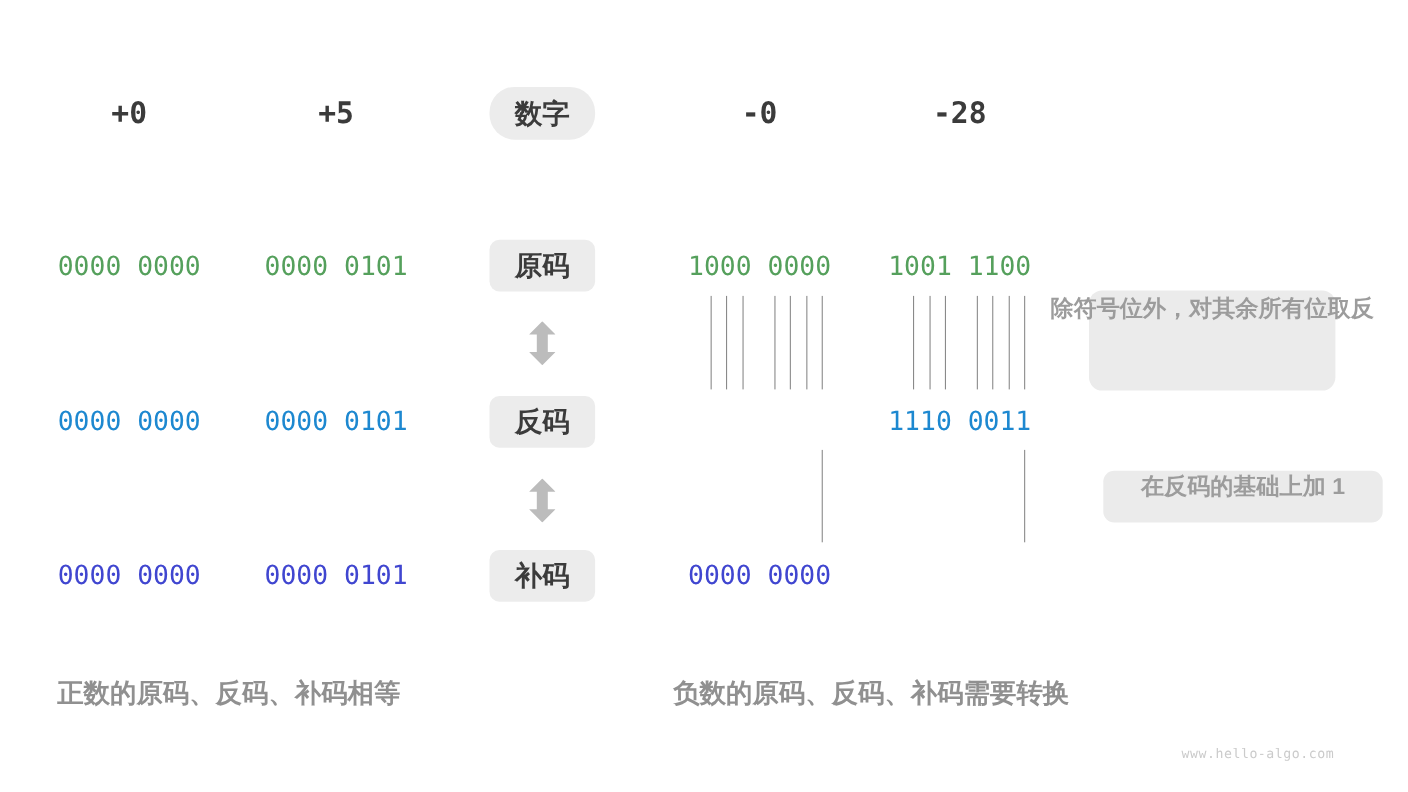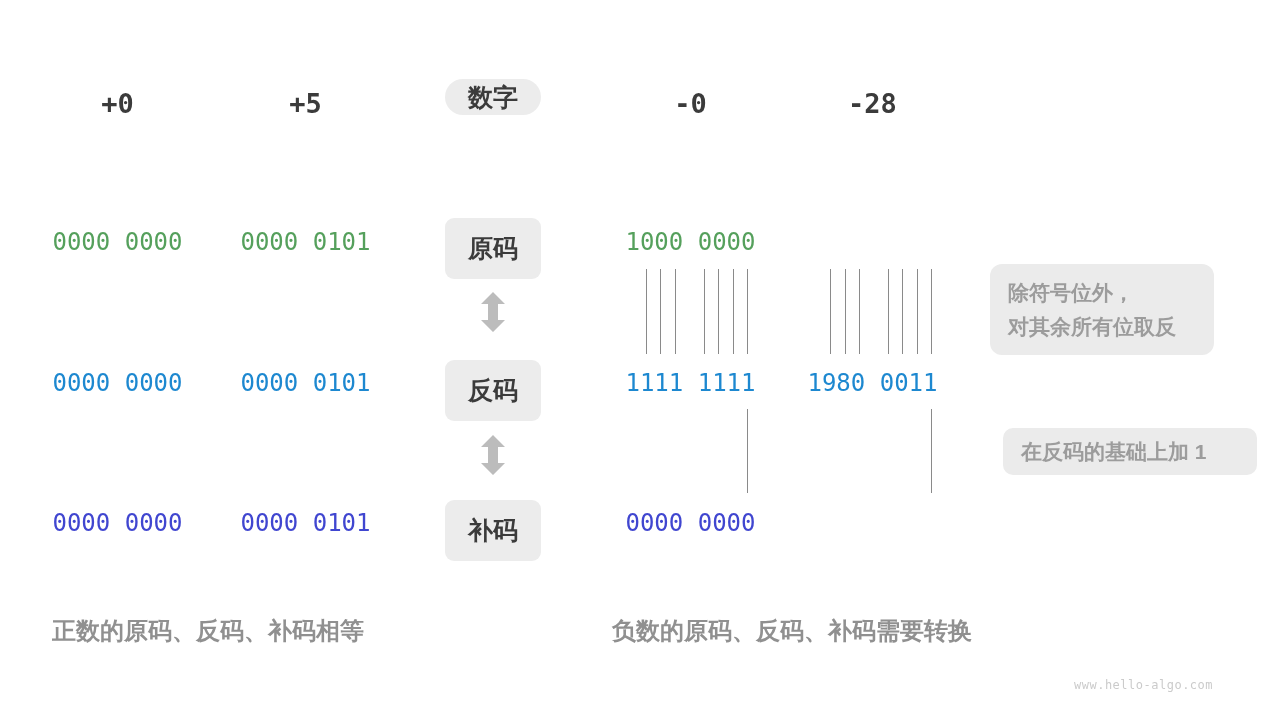--- a/index.html
+++ b/index.html
@@ -15,36 +15,36 @@
           font-size:27px;color:#3b3b3b;line-height:32px;}
 
   
   .bin{position:absolute;width:155px;text-align:center;
        font-family:"DejaVu Sans Mono", monospace;font-weight:500;
        font-size:24px;line-height:30px;white-space:pre;}
   .r-orig{top:227px;} .r-ones{top:368px;} .r-twos{top:508px;}
   .green{color:#55a05c;} .azure{color:#1d88d0;} .indigo{color:#4046d0;}
 
   
-  .badge{position:absolute;left:445px;width:96px;height:61px;background:#ececec;
+  .badge{position:absolute;left:445px;width:96px;height:47px;background:#ececec;
          border-radius:9px;display:flex;align-items:center;justify-content:center;
          font-weight:bold;font-size:25px;color:#3b3b3b;}
-  .badge-num{top:79px;height:36px;border-radius:23px;}
+  .badge-num{top:79px;height:48px;border-radius:23px;}
   .badge-orig{top:218px;} .badge-ones{top:360px;} .badge-twos{top:500px;}
 
   
   .vline{position:absolute;width:1px;background:#8a8a8a;}
 
   
   .updown{position:absolute;left:481px;width:24px;height:40px;}
   .updown polygon{fill:#bcbcbc;}
 
   
   .note{position:absolute;background:#ebebeb;border-radius:12px;color:#9c9c9c;
-        font-weight:bold;font-size:21px;display:flex;flex-direction:column;
+        font-weight:bold;font-size:21px;display:flex;flex-direction:row;
         justify-content:center;padding:0 18px;box-sizing:border-box;white-space:pre;}
   .note1{left:990px;top:264px;width:224px;height:91px;line-height:34px;}
   .note2{left:990px;top:428px;width:254px;height:47px;border-radius:10px;margin-left:13px;}
 
   
   .caption{position:absolute;top:616px;font-size:24px;font-weight:bold;
            color:#909090;line-height:30px;}
   .cap-pos{left:52px;} .cap-neg{left:612px;}
 
   
@@ -64,20 +64,21 @@
   </div>
   <div class="numlab c3">-0</div>
   <div class="numlab c4">-28</div>
 
   <div class="bin green r-orig c1">0000 0000</div>
   <div class="bin green r-orig c2">0000 0101</div>
   <div class="badge badge-orig green">
     <span>原码</span>
   </div>
   <div class="bin green r-orig c3">1000 0000</div>
+  <div class="bin green r-orig c4">1001 1100</div>
 
   <div class="vline" style="left:646px;top:269px;height:85px;"></div>
   <div class="vline" style="left:660px;top:269px;height:85px;"></div>
   <div class="vline" style="left:675px;top:269px;height:85px;"></div>
   <div class="vline" style="left:704px;top:269px;height:85px;"></div>
   <div class="vline" style="left:718px;top:269px;height:85px;"></div>
   <div class="vline" style="left:733px;top:269px;height:85px;"></div>
   <div class="vline" style="left:747px;top:269px;height:85px;"></div>
   <div class="vline" style="left:830px;top:269px;height:85px;"></div>
   <div class="vline" style="left:845px;top:269px;height:85px;"></div>
@@ -89,22 +90,21 @@
 
   <svg class="updown" style="top:292px;" viewBox="0 0 24 40">
     <polygon points="12,0 24,12 17,12 17,28 24,28 12,40 0,28 7,28 7,12 0,12"></polygon>
   </svg>
 
   <div class="bin azure r-ones c1">0000 0000</div>
   <div class="bin azure r-ones c2">0000 0101</div>
   <div class="badge badge-ones azure">
     <span>反码</span>
   </div>
-  <div class="bin azure r-ones c3">1111 1111</div>
-  <div class="bin azure r-ones c4">1980 0011</div>
+  <div class="bin azure r-ones c4">1110 0011</div>
 
   <div class="vline" style="left:747px;top:409px;height:84px;"></div>
   <div class="vline" style="left:931px;top:409px;height:84px;"></div>
 
   <svg class="updown" style="top:435px;" viewBox="0 0 24 40">
     <polygon points="12,0 24,12 17,12 17,28 24,28 12,40 0,28 7,28 7,12 0,12"></polygon>
   </svg>
 
   <div class="bin indigo r-twos c1">0000 0000</div>
   <div class="bin indigo r-twos c2">0000 0101</div>

